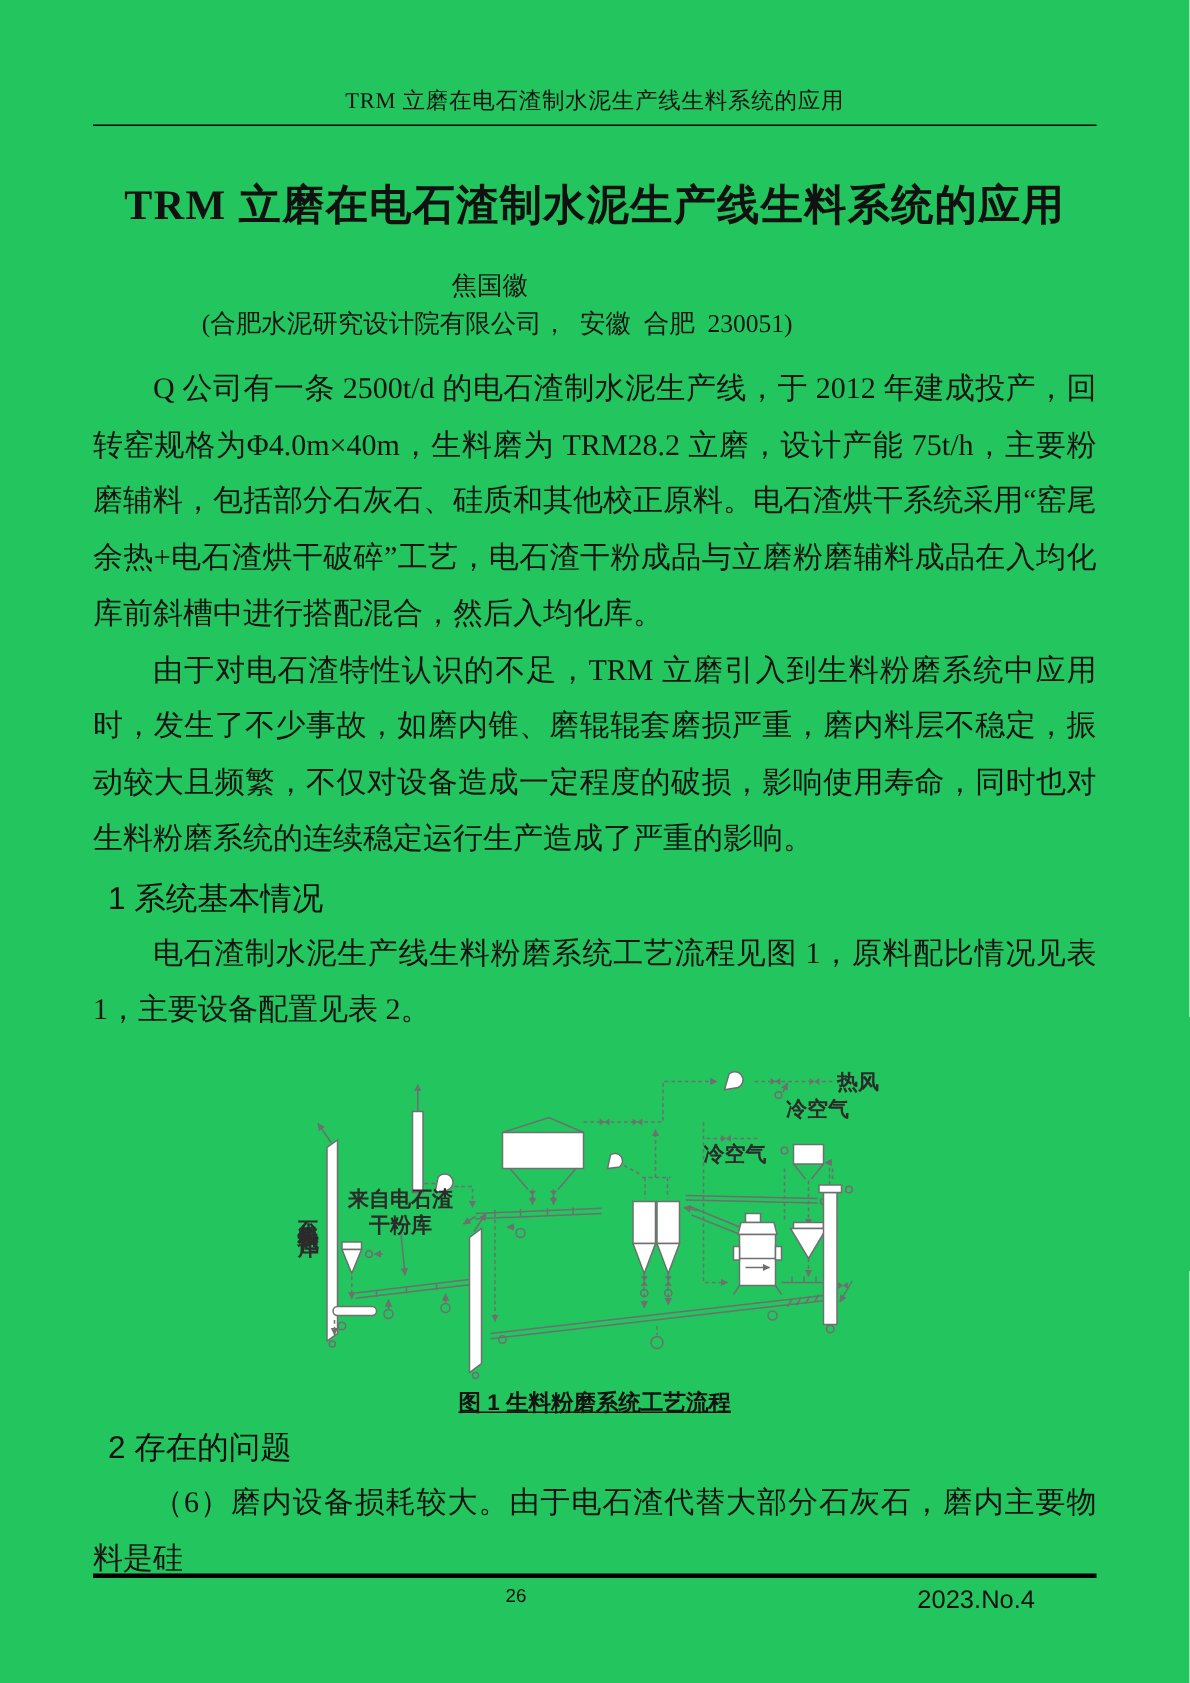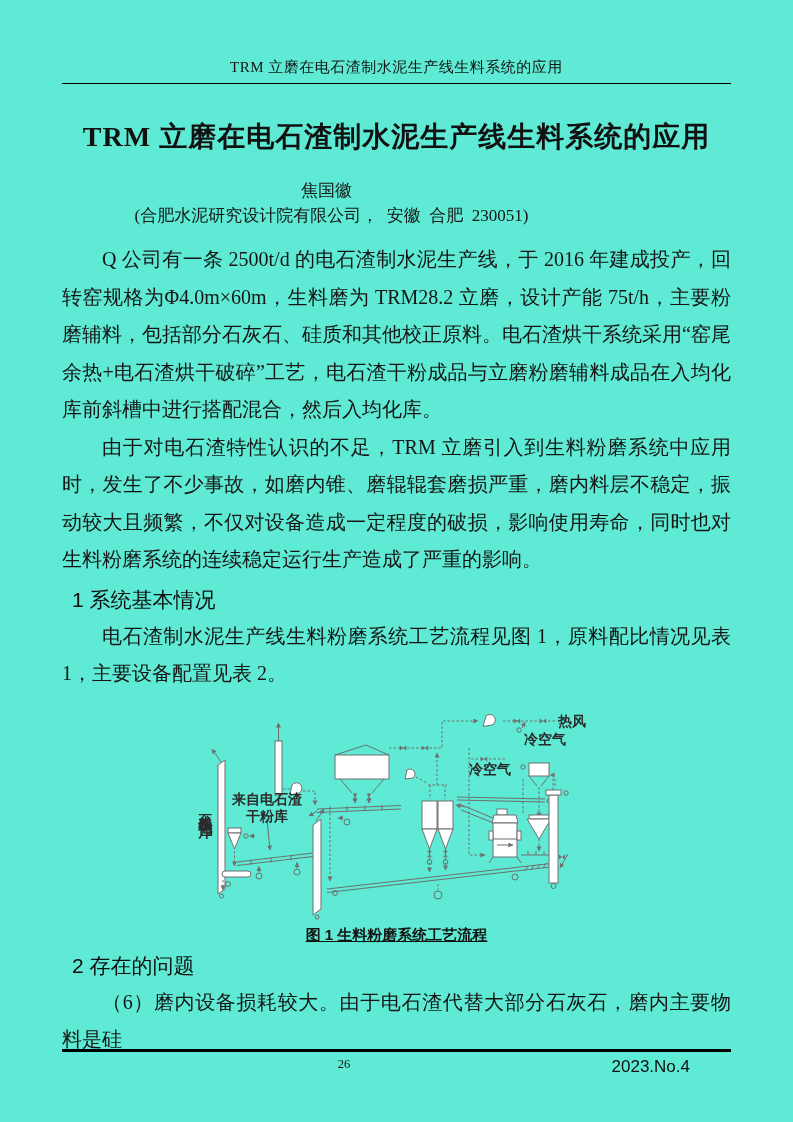--- a/index.html
+++ b/index.html
@@ -3,21 +3,21 @@
 <meta charset="utf-8">
 <style>
   :root{
     --ink:#1c1c1c;
     --fig-stroke:#6f6f6f;
     --fig-label:#2b2b2b;
     --rule:#000000;
   }
   html,body{margin:0;padding:0;background:#ffffff;}
   .page{
-    position:relative;width:793px;height:1122px;background:#5eead4;
+    position:relative;width:793px;height:1122px;background:#22c55e;
     font-family:"Liberation Serif",serif;color:var(--ink);overflow:hidden;
   }
   .running-head{
     position:absolute;top:58px;left:62px;width:669px;
     text-align:center;font-size:15px;letter-spacing:.5px;color:#141414;
   }
   .head-rule{
     position:absolute;top:83px;left:62px;width:669px;height:0;
     border-top:1.6px solid var(--rule);
   }
@@ -72,41 +72,41 @@
     color:#131313;
     text-decoration:underline;
   }
   
   .foot-rule{
     position:absolute;top:1049px;left:62px;width:669px;height:0;
     border-top:3.5px solid var(--rule);
   }
   .page-num{
     position:absolute;top:1057px;left:0;width:688px;text-align:center;
-    font-family:Liberation Serif, serif;font-size:12.5px;color:#111;
+    font-family:Liberation Sans, sans-serif;font-size:12.5px;color:#111;
   }
   .issue{
     position:absolute;top:1057px;right:103px;
     font-family:"Liberation Sans",sans-serif;font-size:17px;color:#111;
   }
 </style>
 </head>
 <body>
 
 <div class="page">
 
   <div class="running-head">TRM 立磨在电石渣制水泥生产线生料系统的应用</div>
   <div class="head-rule"></div>
 
   <div class="article-title">TRM 立磨在电石渣制水泥生产线生料系统的应用</div>
   <div class="author">焦国徽</div>
   <div class="affiliation">(合肥水泥研究设计院有限公司，  安徽  合肥  230051)</div>
 
   <div class="body-flow">
-    <p>Q 公司有一条 2500t/d 的电石渣制水泥生产线，于 2016 年建成投产，回转窑规格为Φ4.0m×60m，生料磨为 TRM28.2 立磨，设计产能 75t/h，主要粉磨辅料，包括部分石灰石、硅质和其他校正原料。电石渣烘干系统采用“窑尾余热+电石渣烘干破碎”工艺，电石渣干粉成品与立磨粉磨辅料成品在入均化库前斜槽中进行搭配混合，然后入均化库。</p>
+    <p>Q 公司有一条 2500t/d 的电石渣制水泥生产线，于 2012 年建成投产，回转窑规格为Φ4.0m×40m，生料磨为 TRM28.2 立磨，设计产能 75t/h，主要粉磨辅料，包括部分石灰石、硅质和其他校正原料。电石渣烘干系统采用“窑尾余热+电石渣烘干破碎”工艺，电石渣干粉成品与立磨粉磨辅料成品在入均化库前斜槽中进行搭配混合，然后入均化库。</p>
     <p>由于对电石渣特性认识的不足，TRM 立磨引入到生料粉磨系统中应用时，发生了不少事故，如磨内锥、磨辊辊套磨损严重，磨内料层不稳定，振动较大且频繁，不仅对设备造成一定程度的破损，影响使用寿命，同时也对生料粉磨系统的连续稳定运行生产造成了严重的影响。</p>
     <h2>1  系统基本情况</h2>
     <p>电石渣制水泥生产线生料粉磨系统工艺流程见图 1，原料配比情况见表 1，主要设备配置见表 2。</p>
 
     <div class="fig">
       <svg width="440" height="215" viewBox="0 0 440 215">
         <defs>
           <marker id="arr" markerWidth="6" markerHeight="6" refX="4.6" refY="2.5" orient="auto">
             <path d="M0,0 L5,2.5 L0,5 Z" class="fl"></path>
           </marker>

